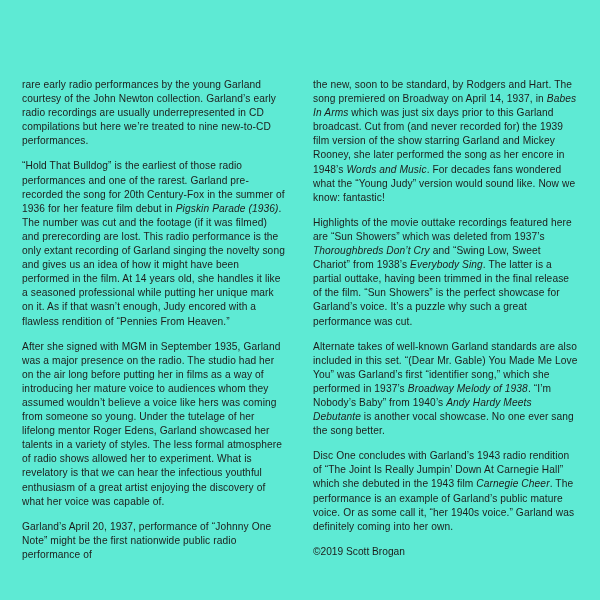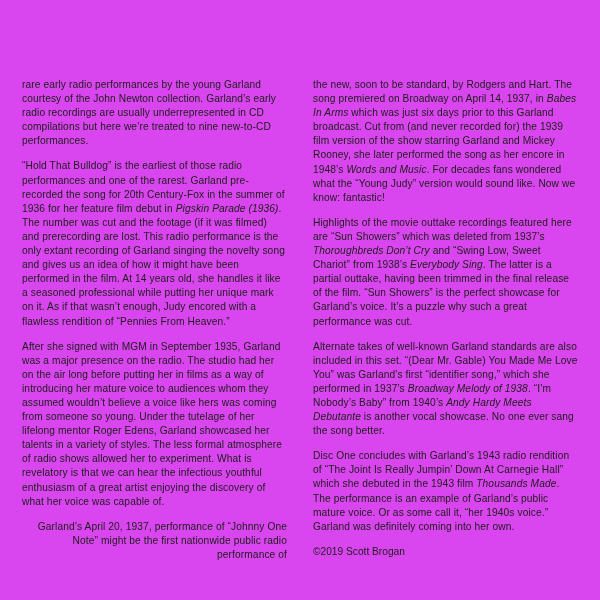--- a/index.html
+++ b/index.html
@@ -10,21 +10,21 @@
     width: 600px;
     height: 600px;
     background: #f2efe9;
     font-family: "Liberation Sans", sans-serif;
     overflow: hidden;
   }
   .page {
     position: relative;
     width: 600px;
     height: 600px;
-    background: #d946ef;
+    background: #5eead4;
     box-sizing: border-box;
     padding: 78px 22px 10px 22px;
   }
   .columns {
     display: flex;
     gap: 26px;
     align-items: flex-start;
   }
   .col {
     width: 265px;
@@ -33,21 +33,20 @@
   p {
     margin: 0 0 11px 0;
     font-size: 10.2px;
     line-height: 14.1px;
     color: #1d1d1b;
     text-align: left;
     letter-spacing: 0.01em;
   }
   p:last-child {
     margin-bottom: 8px;
-    text-align: right;
   }
   .italic {
     font-style: italic;
   }
   .copyright {
     font-size: 10.2px;
     line-height: 14.1px;
     color: #1d1d1b;
   }
 </style>
@@ -59,17 +58,17 @@
     <div class="col" id="left-col">
         <p><span>rare early radio performances by the young Garland courtesy of the John Newton collection. Garland’s early radio recordings are usually underrepresented in CD compilations but here we’re treated to nine new-to-CD performances.</span></p>
         <p><span>“Hold That Bulldog” is the earliest of those radio performances and one of the rarest. Garland pre-recorded the song for 20th Century-Fox in the summer of 1936 for her feature film debut in </span><span class="italic">Pigskin Parade (1936)</span><span>. The number was cut and the footage (if it was filmed) and prerecording are lost. This radio performance is the only extant recording of Garland singing the novelty song and gives us an idea of how it might have been performed in the film. At 14 years old, she handles it like a seasoned professional while putting her unique mark on it. As if that wasn’t enough, Judy encored with a flawless rendition of “Pennies From Heaven.”</span></p>
         <p><span>After she signed with MGM in September 1935, Garland was a major presence on the radio. The studio had her on the air long before putting her in films as a way of introducing her mature voice to audiences whom they assumed wouldn’t believe a voice like hers was coming from someone so young. Under the tutelage of her lifelong mentor Roger Edens, Garland showcased her talents in a variety of styles. The less formal atmosphere of radio shows allowed her to experiment. What is revelatory is that we can hear the infectious youthful enthusiasm of a great artist enjoying the discovery of what her voice was capable of.</span></p>
         <p><span>Garland’s April 20, 1937, performance of “Johnny One Note” might be the first nationwide public radio performance of</span></p>
       </div>
     <div class="col" id="right-col">
       <p><span>the new, soon to be standard, by Rodgers and Hart. The song premiered on Broadway on April 14, 1937, in </span><span class="italic">Babes In Arms</span><span> which was just six days prior to this Garland broadcast. Cut from (and never recorded for) the 1939 film version of the show starring Garland and Mickey Rooney, she later performed the song as her encore in 1948’s </span><span class="italic">Words and Music</span><span>. For decades fans wondered what the “Young Judy” version would sound like. Now we know: fantastic!</span></p>
         <p><span>Highlights of the movie outtake recordings featured here are “Sun Showers” which was deleted from 1937’s </span><span class="italic">Thoroughbreds Don’t Cry</span><span> and “Swing Low, Sweet Chariot” from 1938’s </span><span class="italic">Everybody Sing</span><span>. The latter is a partial outtake, having been trimmed in the final release of the film. “Sun Showers” is the perfect showcase for Garland’s voice. It’s a puzzle why such a great performance was cut.</span></p>
         <p><span>Alternate takes of well-known Garland standards are also included in this set. “(Dear Mr. Gable) You Made Me Love You” was Garland’s first “identifier song,” which she performed in 1937’s </span><span class="italic">Broadway Melody of 1938</span><span>. “I’m Nobody’s Baby” from 1940’s </span><span class="italic">Andy Hardy Meets Debutante</span><span> is another vocal showcase. No one ever sang the song better.</span></p>
-        <p><span>Disc One concludes with Garland’s 1943 radio rendition of “The Joint Is Really Jumpin’ Down At Carnegie Hall” which she debuted in the 1943 film </span><span class="italic">Thousands Made</span><span>. The performance is an example of Garland’s public mature voice. Or as some call it, “her 1940s voice.” Garland was definitely coming into her own.</span></p>
+        <p><span>Disc One concludes with Garland’s 1943 radio rendition of “The Joint Is Really Jumpin’ Down At Carnegie Hall” which she debuted in the 1943 film </span><span class="italic">Carnegie Cheer</span><span>. The performance is an example of Garland’s public mature voice. Or as some call it, “her 1940s voice.” Garland was definitely coming into her own.</span></p>
         <div class="copyright">©2019 Scott Brogan</div>
     </div>
   </div>
 </div>
 
 </body></html>

